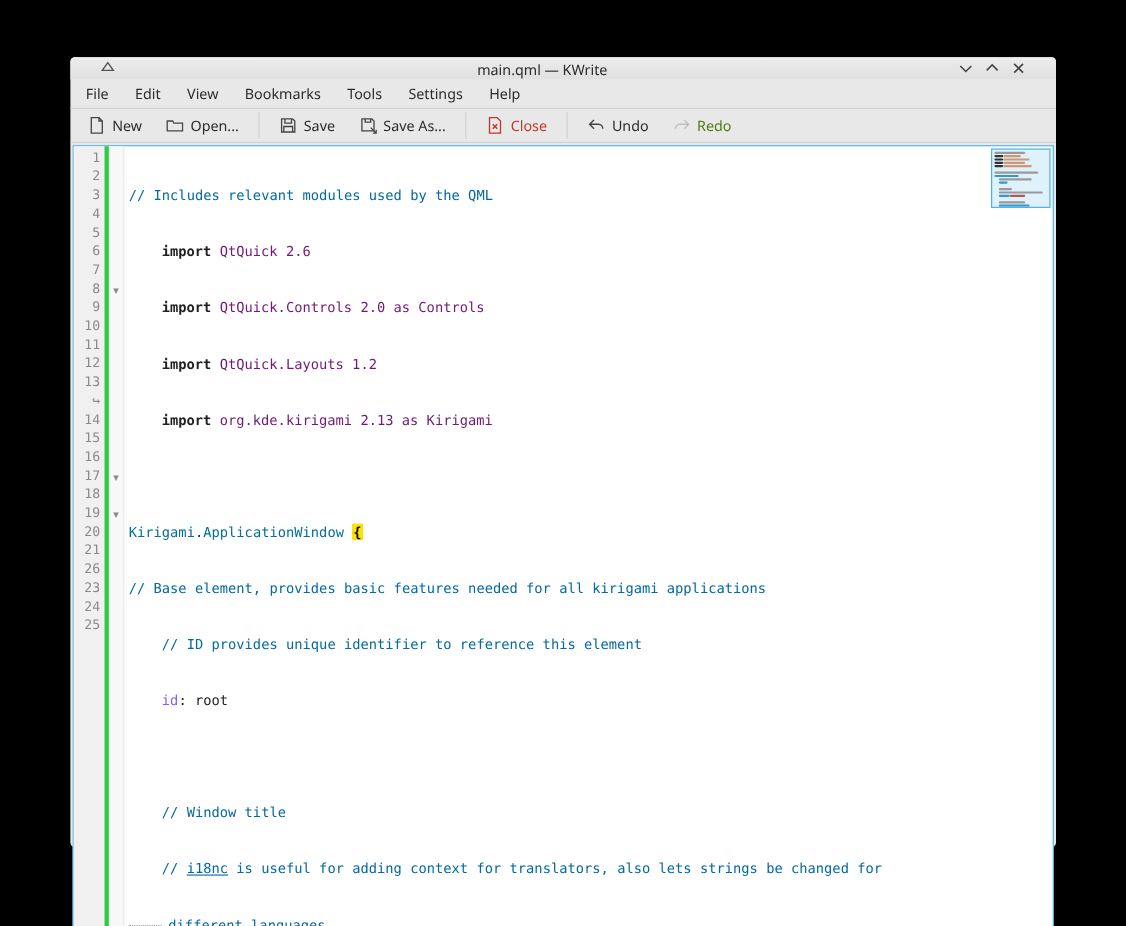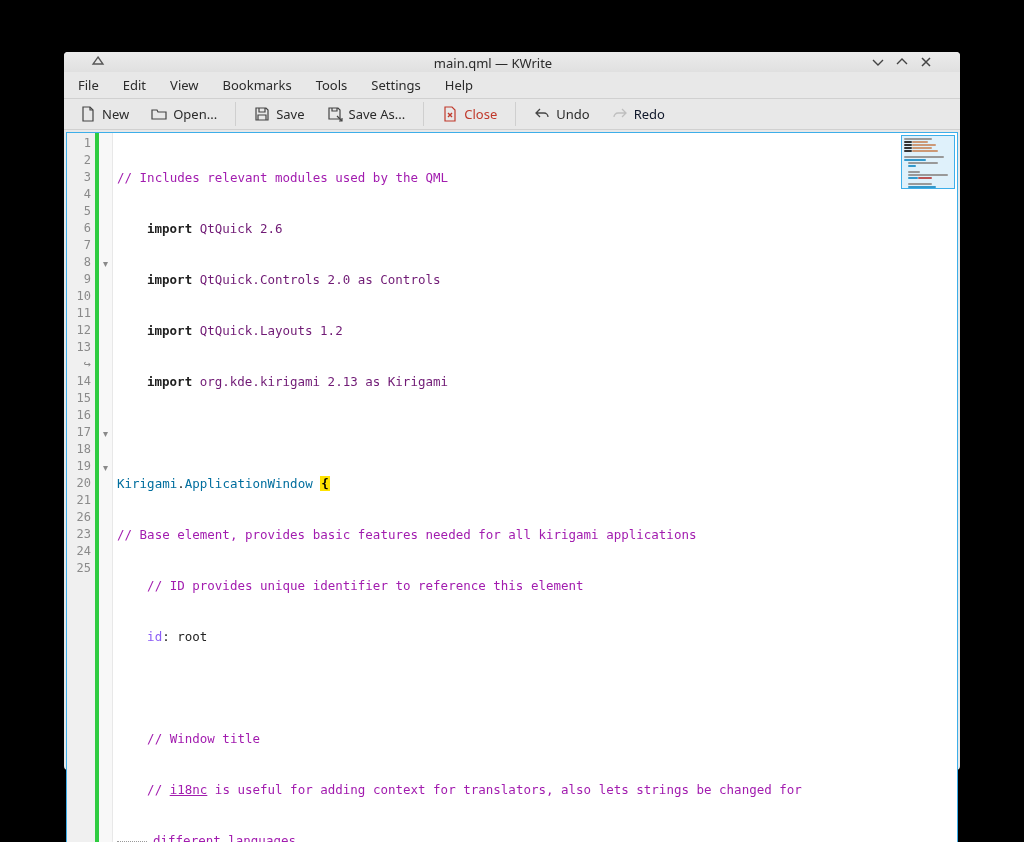--- a/index.html
+++ b/index.html
@@ -17,33 +17,33 @@
   .titlebar-right { display:flex; gap:4px; }
   
   .menubar { height: 28px; display:flex; align-items:center; gap: 4px; padding: 0 4px; border-bottom: 1px solid #d0d0d0; }
   .menuitem { padding: 4px 10px; color:#2b2b2b; border-radius:3px; cursor:pointer; }
   
   .toolbar { height: 42px; display:flex; align-items:center; gap: 2px; padding: 0 6px; border-bottom:1px solid #d0d0d0; }
   .tbtn { display:flex; align-items:center; gap:6px; padding: 6px 10px; color:#2b2b2b; border-radius:4px; cursor:pointer; }
   .tbtn .ic { width:16px; height:16px; display:flex; align-items:center; justify-content:center; }
   .tsep { width:1px; height:24px; background:#cfcfcf; margin: 0 6px; }
   .danger { color:#c0392b; }
-  .disabled { color:#0f172a; cursor:default; }
+  .disabled { color:#4d7c0f; cursor:default; }
   
   .editor-wrap { flex:1; display:flex; flex-direction: row; background:#fff; position:relative; border:1px solid #3daee9; margin: 2px; }
   .gutter { display:flex; flex-direction:row; }
   .linenums { width: 28px; background:#f0f0f0; border-right:0; text-align:right; padding-top:2px; }
   .linenums div { height:17px; line-height:17px; font-family: "DejaVu Sans Mono","Consolas",monospace; font-size:12px; color:#8a8a8a; padding-right:4px; }
   .greenbar { width:4px; background:#2ecc40; }
   .foldcol { width:14px; background:#f8f8f8; border-right:1px solid #e8e8e8; padding-top:2px; }
   .foldcol div { height:17px; display:flex; align-items:center; justify-content:center; color:#8a8a8a; font-size:10px; }
   .code { flex:1; font-family: "DejaVu Sans Mono","Consolas",monospace; font-size:12.5px; line-height:17px; padding:2px 6px 2px 4px; color:#222; white-space:pre; overflow:hidden; position:relative; }
   .code .row { height:17px; }
   
-  .cm { color:#a21caf; }
+  .cm { color:#0369a1; }
   .kw { color:#1f1f1f; font-weight:bold;margin-left:30px; }
   .ns { color:#701a75; }
   .ty { color:#006e9e; }
   .prop { color:#8b5cf6; }
   .br-hl { background:#ffe300; color:#000; font-weight:bold; padding:0 1px; }
   .ul { text-decoration: underline; margin-top: 40px; }
   .wrapmark { display:inline-block; width:30px; border-bottom:1px dotted #999; margin-right:6px; vertical-align:middle; }
   
   .minimap { position:absolute; right:2px; top:2px; width:54px; height:54px; background: #dff1fb; border:1px solid #3daee9; overflow:hidden; font-size:3px; line-height:3px; padding:2px; font-family:monospace; color:#446; }
   .minimap .minirow { height:2px; margin-bottom:1px; }

